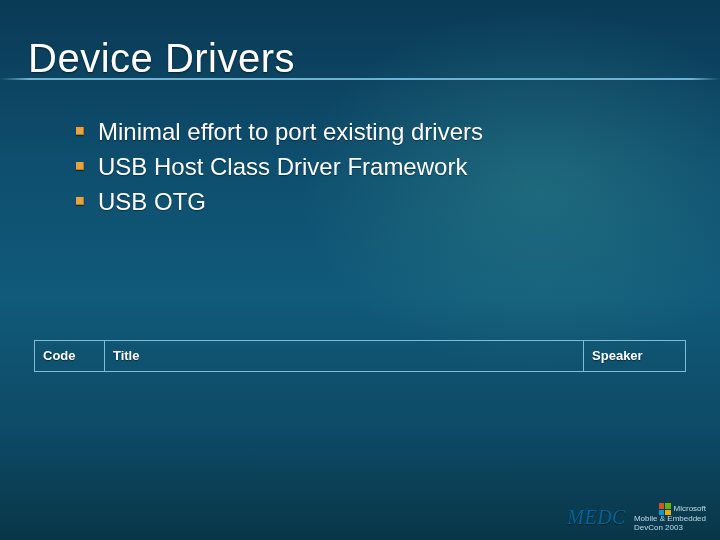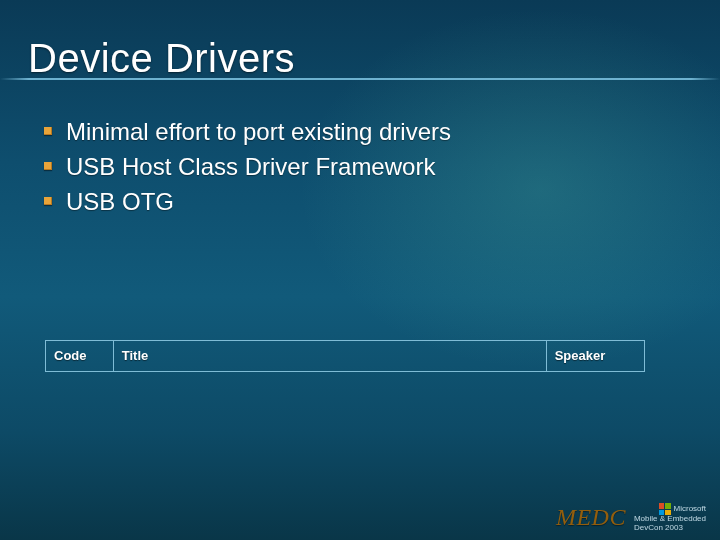--- a/index.html
+++ b/index.html
@@ -23,21 +23,21 @@
   }
   .underline {
     position: absolute;
     left: 0; right: 0; top: 78px;
     height: 2px;
     background: linear-gradient(90deg, rgba(120,190,220,0.0) 0%, rgba(120,190,220,0.9) 4%, rgba(120,190,220,0.9) 96%, rgba(120,190,220,0.0) 100%);
   }
   .bullets {
     position: absolute;
     top: 116px;
-    left: 44px;
+    left: 76px;
     right: 40px;
   }
   .bullets li {
     list-style: none;
     position: relative;
     font-size: 24px;
     line-height: 1.3;
     color: #ffffff;
     padding-left: 22px;
     margin-bottom: 4px;
@@ -49,22 +49,21 @@
     left: 0;
     top: 11px;
     width: 8px; height: 8px;
     background: #e8a43a;
     box-shadow: inset -1px -1px 0 #b9791f, 0 1px 1px rgba(0,0,0,0.4);
   }
   .table-wrap {
     position: absolute;
     top: 340px;
     left: 34px;
-    width: 600px;
-    margin-left: 11px;
+    width: 652px;
   }
   table {
     border-collapse: collapse;
     width: 100%;
     font-size: 13px;
     font-weight: 700;
     color: #ffffff;
     text-shadow: 0 1px 1px rgba(0,0,0,0.5);
   }
   th, td {
@@ -83,22 +82,22 @@
     right: 14px;
     bottom: 8px;
     display: flex;
     align-items: center;
     gap: 8px;
     opacity: 0.9;
   }
   .medc {
     font-family: Georgia, "Times New Roman", serif;
     font-style: italic;
-    font-size: 24px;
-    color: #a16207;
+    font-size: 20px;
+    color: #0369a1;
     letter-spacing: 0.5px;
     text-shadow: 0 1px 1px rgba(0,0,0,0.5);
   }
   .ms-block {
     display: flex;
     flex-direction: column;
     font-size: 8px;
     line-height: 1.05;
     color: #cfe6f0;
   }

